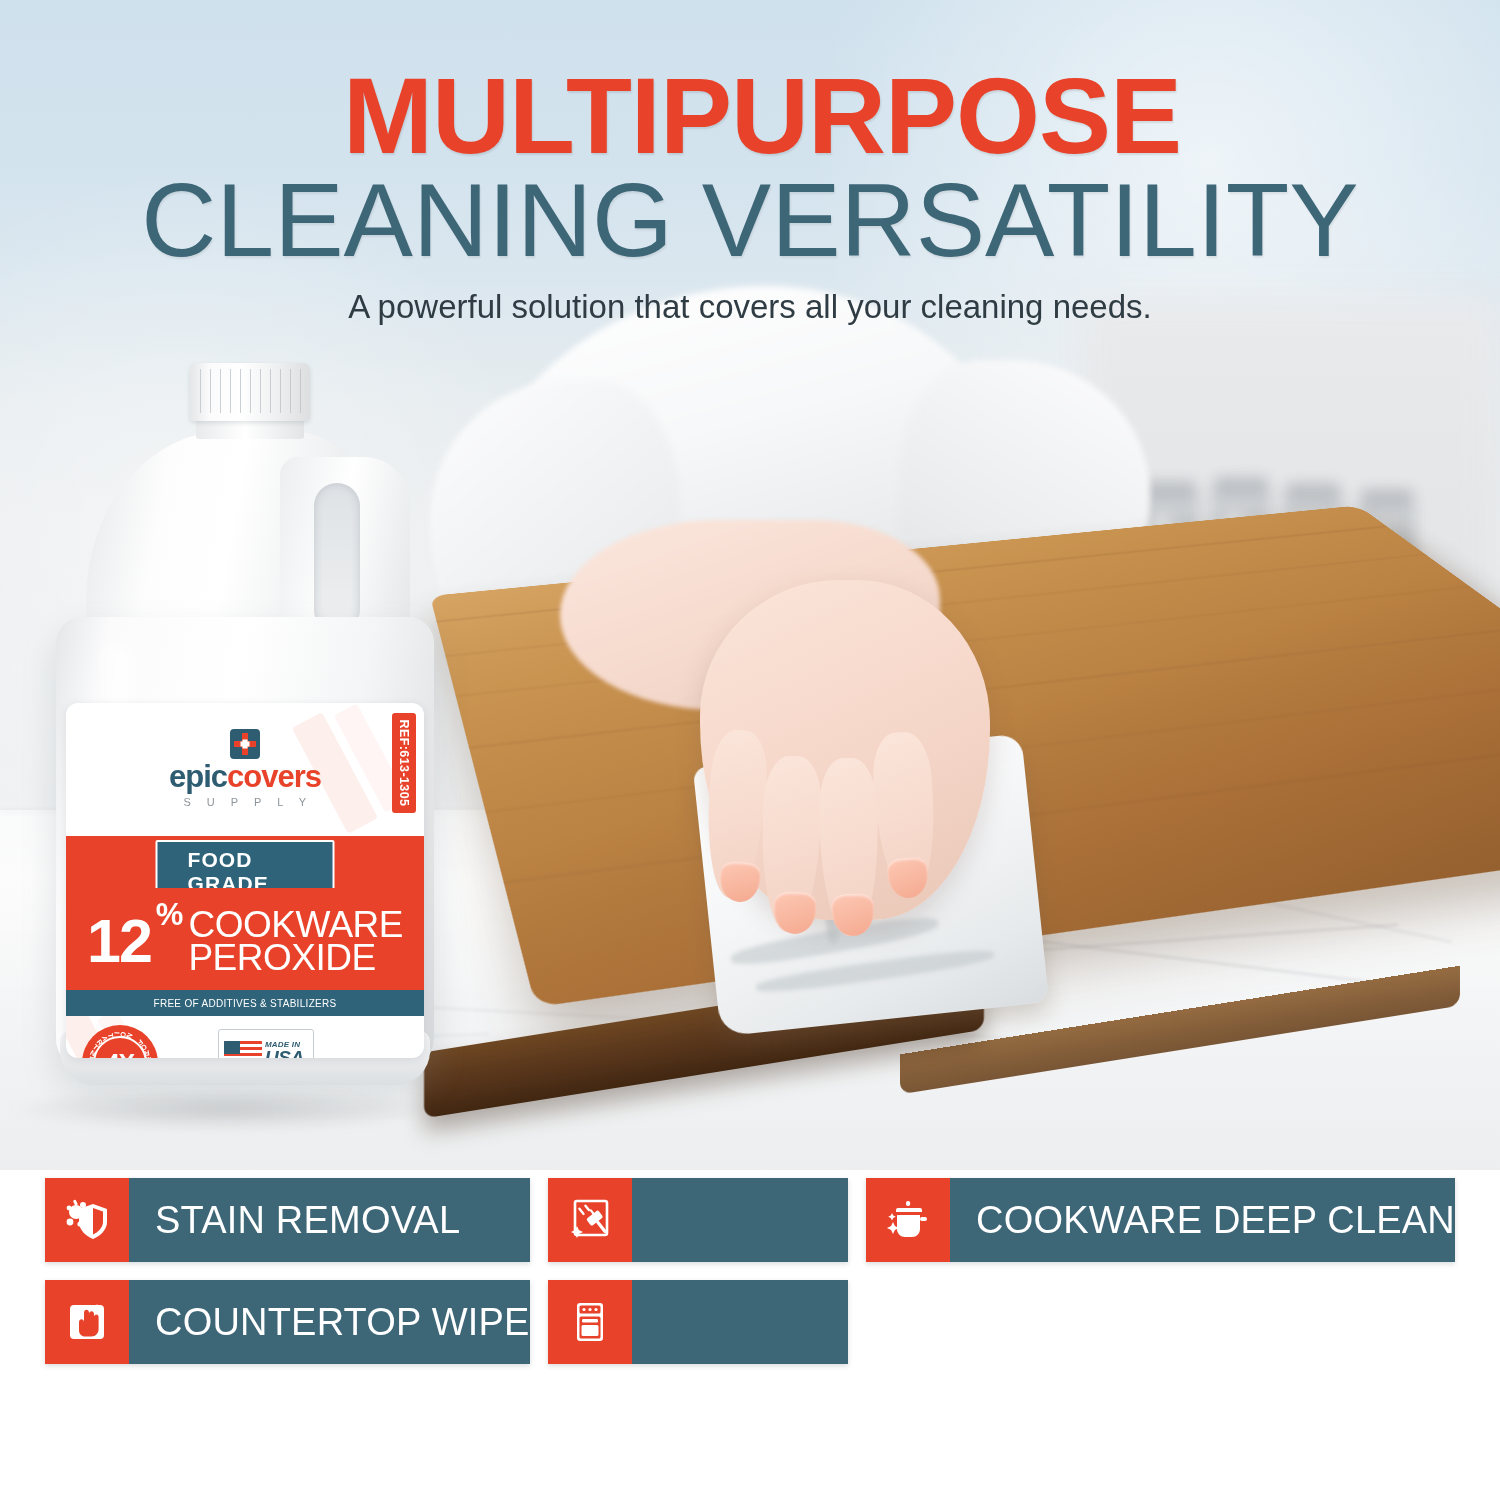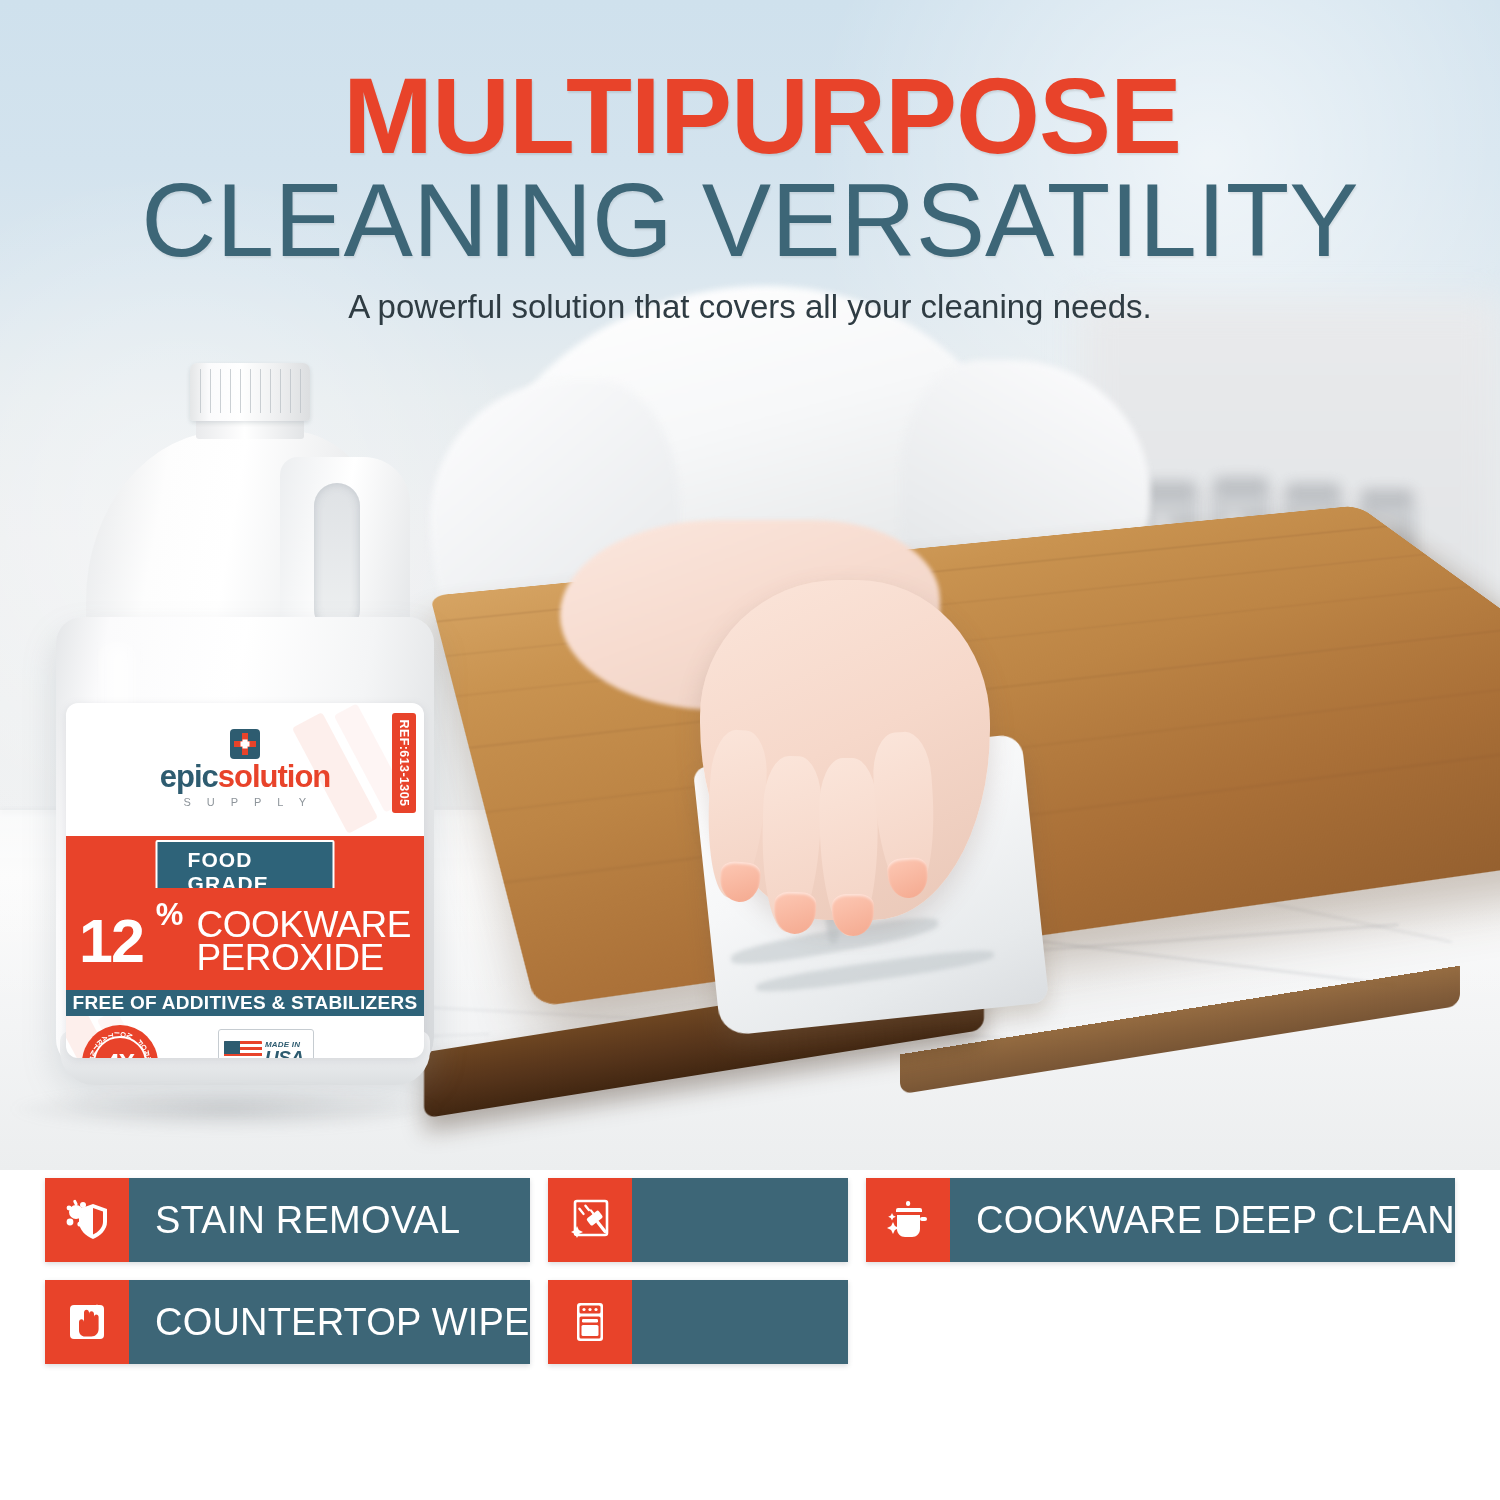--- a/index.html
+++ b/index.html
@@ -270,32 +270,32 @@
     border:2px solid #fff;
   }
   .fg-chip span { color:#fff; font-size:21px; font-weight:700; letter-spacing:1.1px; }
 
   .orange-block {
     position:absolute; left:0; top:185px; width:358px; height:108px;
     background:#E8432A;
   }
   .pct-row {
     position:absolute; left:0; top:188px; width:358px; height:100px;
-    display:flex; align-items:center; justify-content:center; gap:13px;
+    display:flex; align-items:center; justify-content:center; gap:5px;
   }
   .pct-num { color:#fff; font-size:61px; font-weight:700; line-height:.82; letter-spacing:-2px; }
   .pct-sym { color:#fff; font-size:31px; font-weight:700; line-height:.8; align-self:flex-start; margin-top:12px; }
   .pct-words { display:flex; flex-direction:column; line-height:.9; }
   .pct-words span { color:#fff; font-size:37px; font-weight:500; letter-spacing:-.5px; }
 
   .teal-band {
     position:absolute; left:0; top:287px; width:358px; height:26px;
     background:#2E6379; display:flex; align-items:center; justify-content:center;
   }
-  .teal-band span { color:#fff; font-size:19px; font-weight:700; letter-spacing:.3px; }
+  .teal-band span { color:#fff; font-size:10px; font-weight:400; letter-spacing:.3px; }
 
   .badge4x {
     position:absolute; left:16px; top:322px; width:76px; height:76px;
   }
   .badge-ring {
     position:absolute; inset:0; border-radius:50%;
     background:#E8432A;
   }
   .badge-inner {
     position:absolute; inset:11px; border-radius:50%;
@@ -454,21 +454,21 @@
       <div class="logo-cross">
         <svg viewBox="0 0 30 30" width="30" height="30">
           <rect x="0" y="0" width="30" height="30" rx="4" fill="#2E5C70"></rect>
           <rect x="12" y="4" width="6" height="22" fill="#E8432A"></rect>
           <rect x="4" y="12" width="22" height="6" fill="#E8432A"></rect>
           <rect x="12.5" y="10.5" width="5" height="9" fill="#ffffff"></rect>
           <rect x="10.5" y="12.5" width="9" height="5" fill="#ffffff"></rect>
         </svg>
       </div>
       <div class="logo-text">
-        <span class="logo-epic">epic</span><span class="logo-medical">solution</span>
+        <span class="logo-epic">epic</span><span class="logo-medical">covers</span>
       </div>
       <div class="logo-supply">S U P P L Y</div>
     </div>
 
     <div class="fg-band"></div>
     <div class="fg-chip">
       <span>FOOD GRADE</span>
     </div>
 
     <div class="orange-block"></div>

